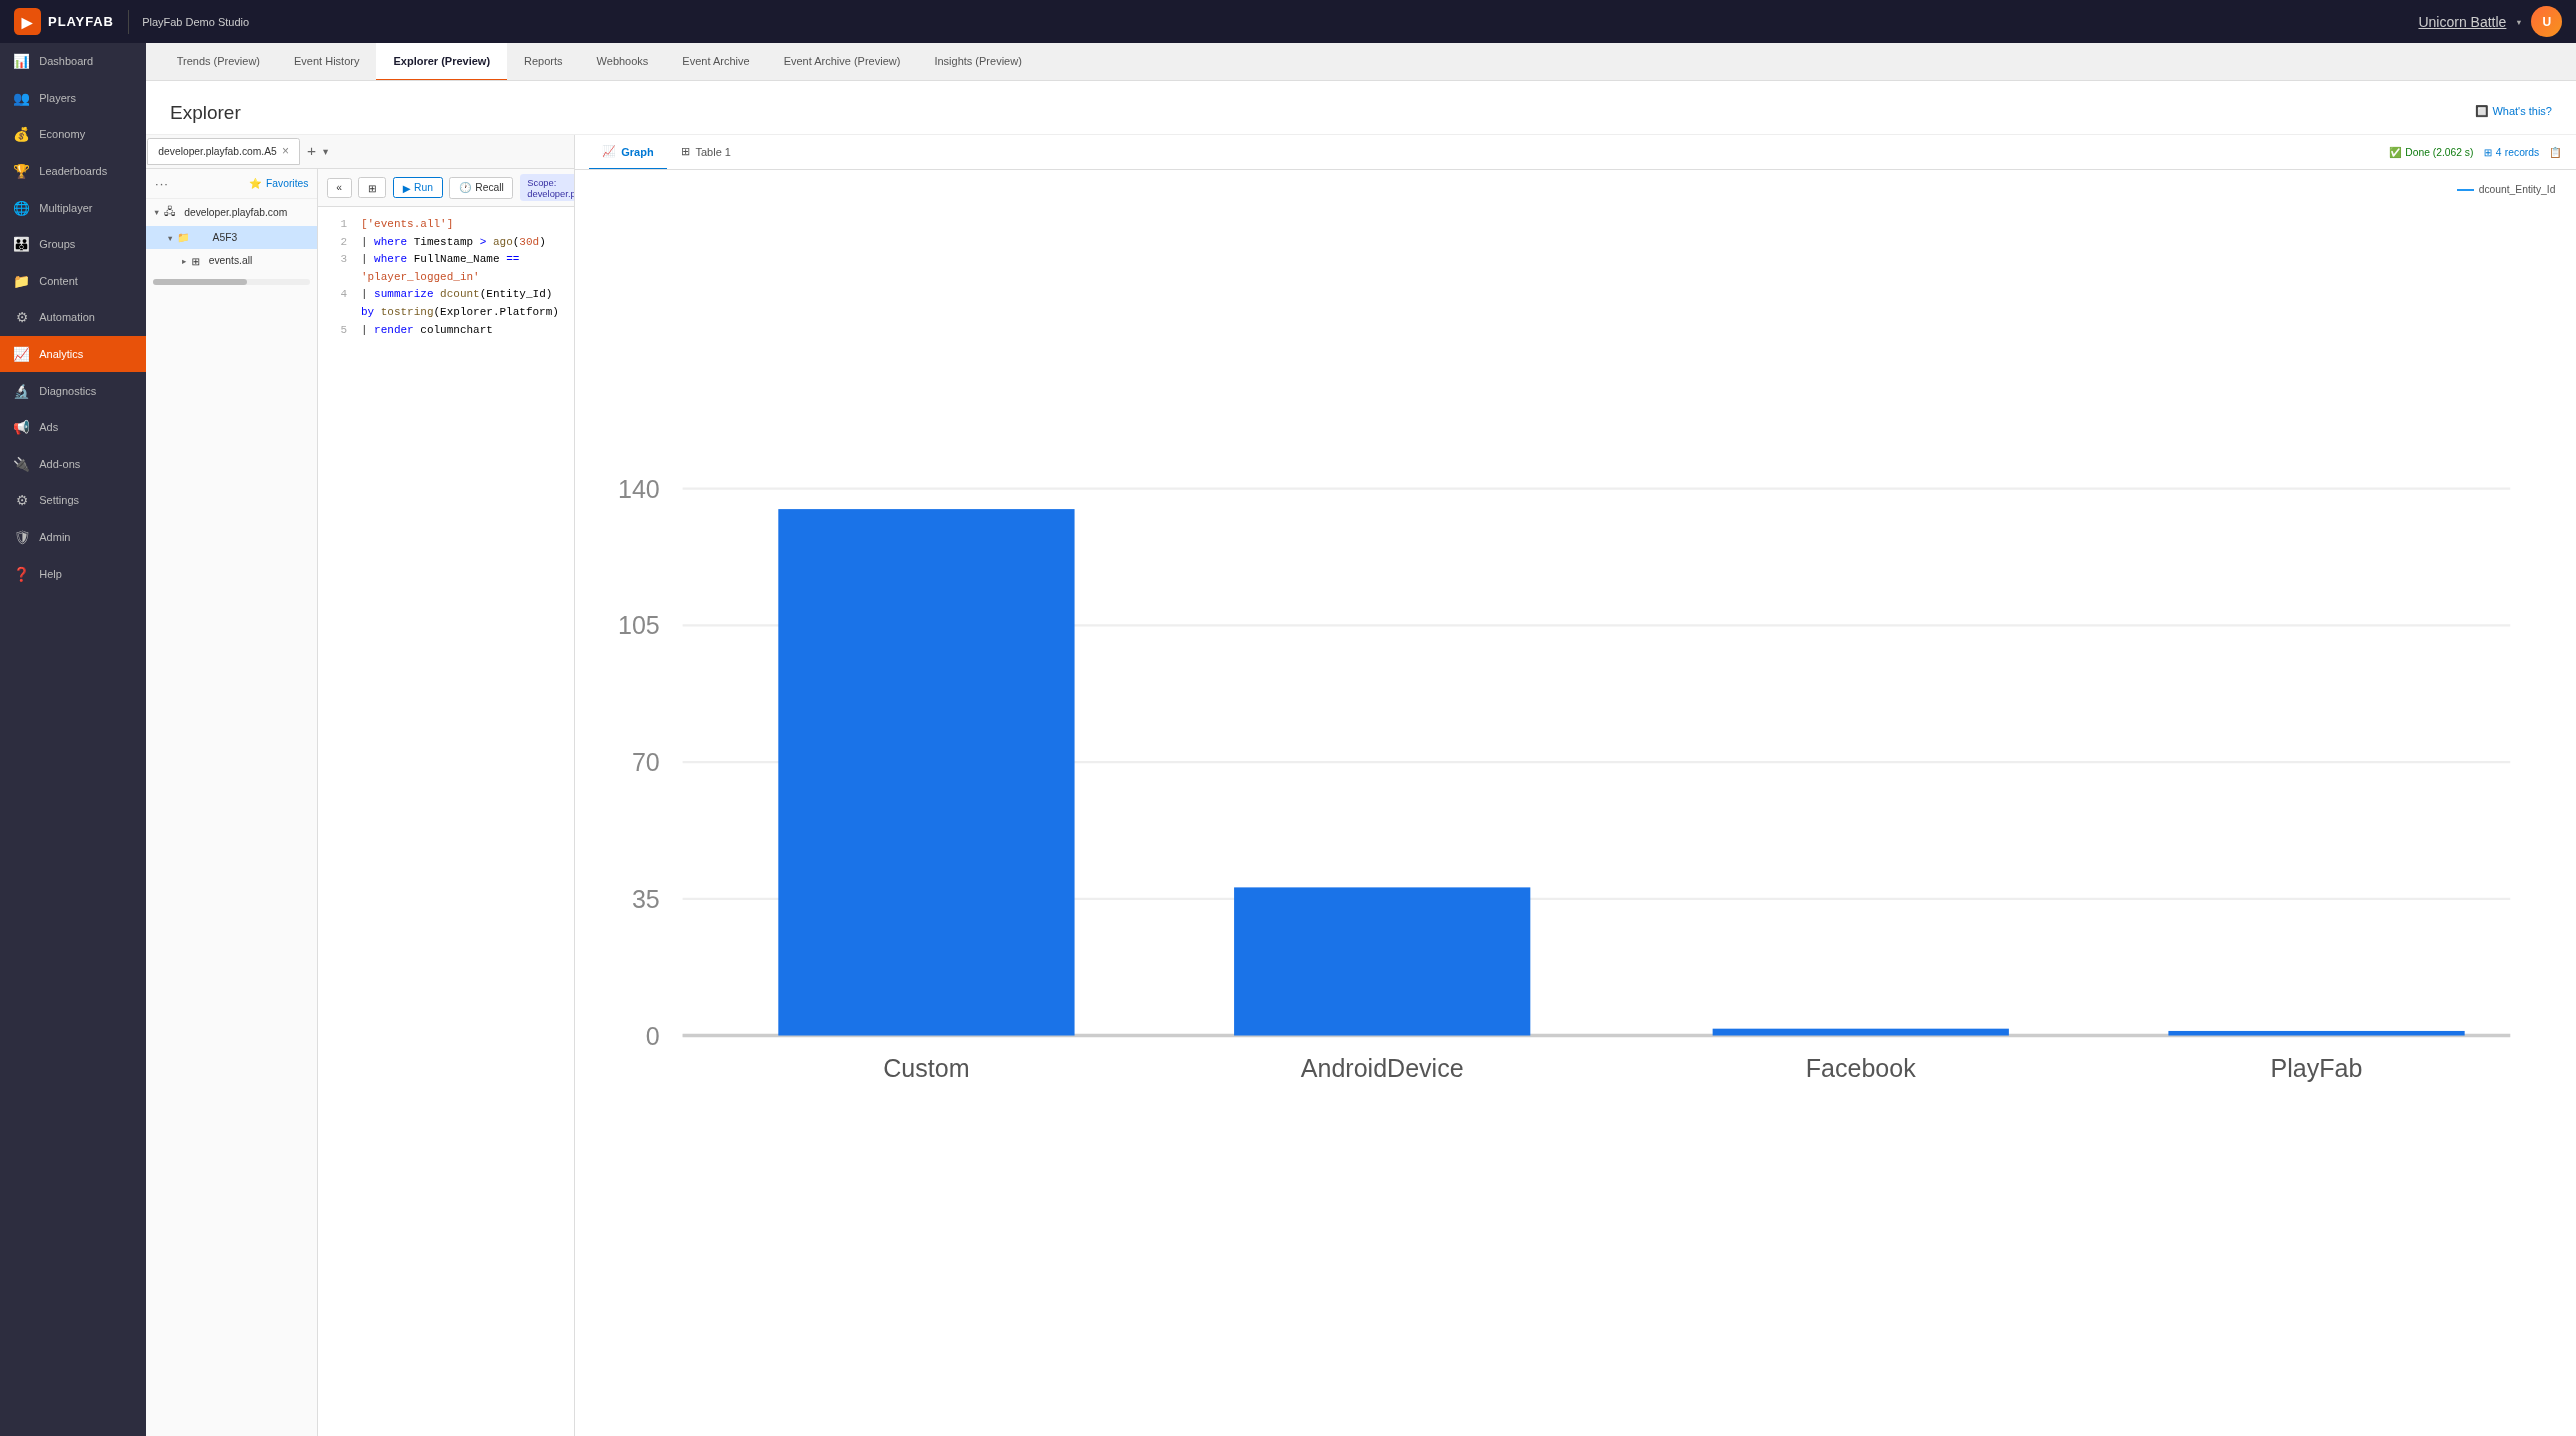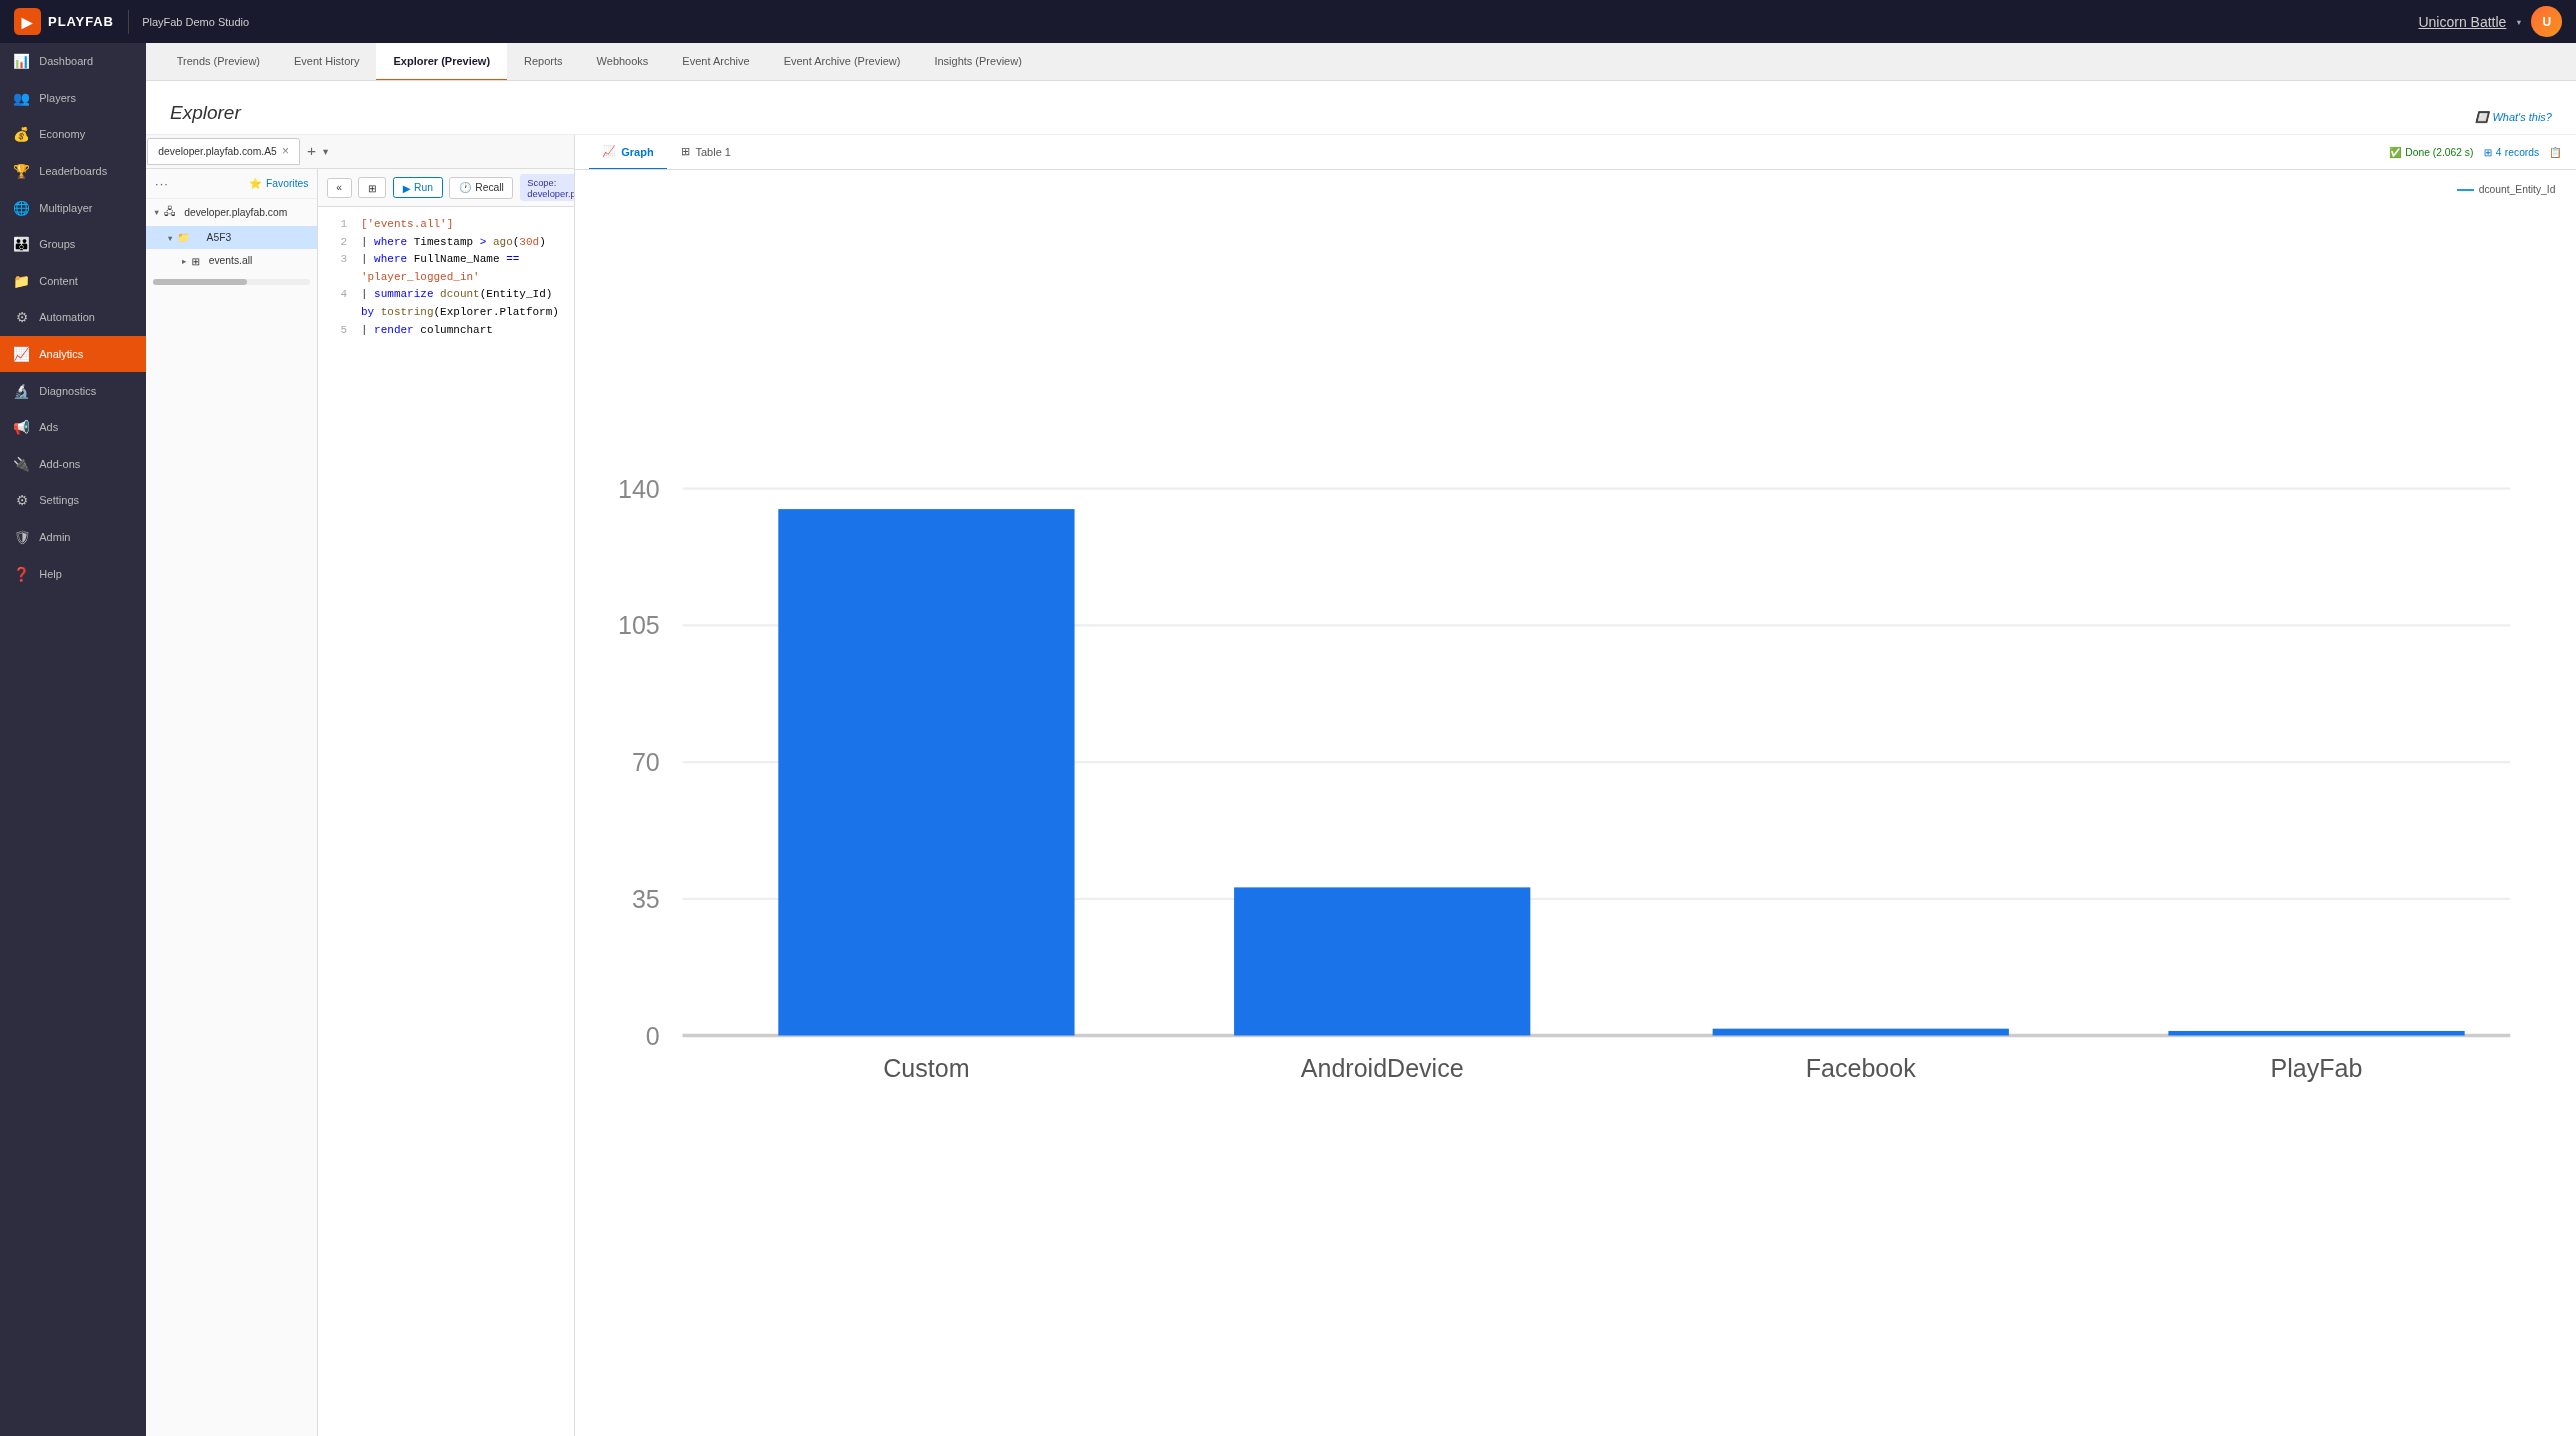--- a/index.html
+++ b/index.html
@@ -515,21 +515,21 @@
         <div class="tab">Event History</div>
         <div class="tab active">Explorer (Preview)</div>
         <div class="tab">Reports</div>
         <div class="tab">Webhooks</div>
         <div class="tab">Event Archive</div>
         <div class="tab">Event Archive (Preview)</div>
         <div class="tab">Insights (Preview)</div>
       </div>
 
     <div class="page-header">
-      <div style="display:flex;align-items:flex-end;font-style:italic;">
+      <div style="display:flex;align-items:flex-start;">
         <span class="page-title">Explorer</span>
         <div class="whats-this" style="margin-left:auto;">
           <span>🔲</span>
           <span>What's this?</span>
         </div>
       </div>
     </div>
 
     <div class="explorer-body">
 
@@ -557,21 +557,21 @@
 
             <div id="tree-nodes">
                 <div class="tree-item" style="padding-left: 8.6px;">
     <span class="chevron">▾ </span>
     <span>🖧</span>
     <span style="margin-left:3.4px;">developer.playfab.com</span>
   </div>
                 <div class="tree-item selected" style="padding-left: 22px;">
     <span class="chevron">▾ </span>
     <span>📁</span>
-    <span style="margin-left:11px;">A5F3</span>
+    <span style="margin-left:17px;">A5F3</span>
   </div>
                 <div class="tree-item" style="padding-left: 36px;">
     <span class="chevron">▸ </span>
     <span>⊞</span>
     <span style="margin-left:3.4px;text-align:center;">events.all</span>
   </div>
               </div>
             <div style="padding:3.4px;">
               <div class="tree-scrollbar-h">
                 <div class="tree-scrollbar-h-thumb"></div>

